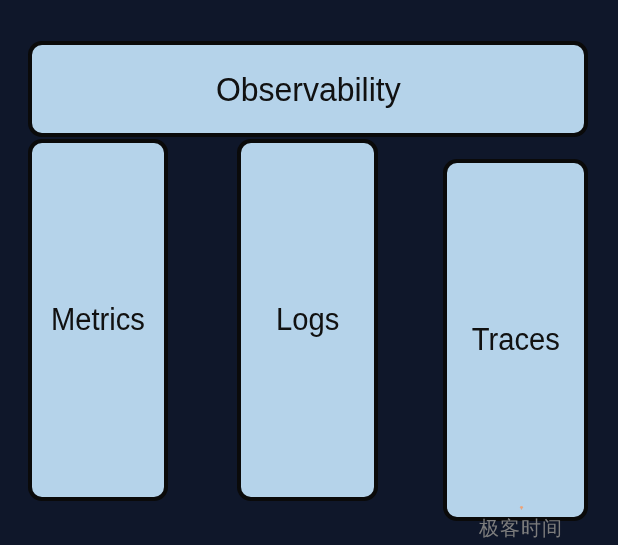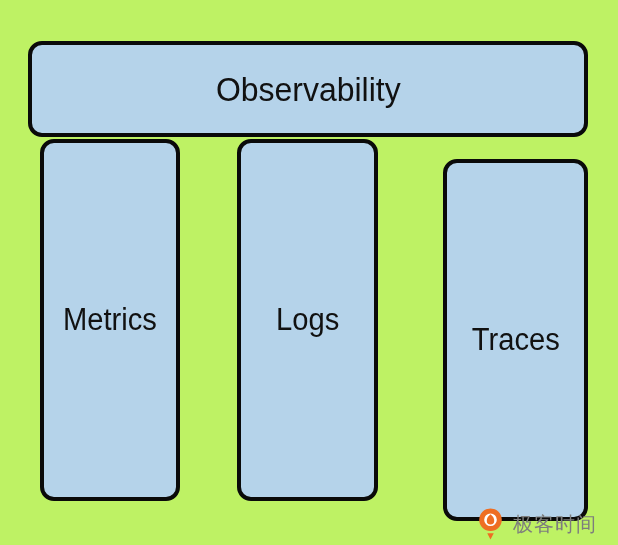--- a/index.html
+++ b/index.html
@@ -4,21 +4,21 @@
 <style>
   html, body {
     margin: 0;
     padding: 0;
     background: #ffffff;
   }
   .canvas {
     position: relative;
     width: 618px;
     height: 545px;
-    background: #bef264;
+    background: #0f172a;
     overflow: hidden;
     font-family: "Liberation Sans", sans-serif;
   }
   .box {
     position: absolute;
     box-sizing: border-box;
     background: #b5d3ea;
     border: 4px solid #0a0a0a;
     border-radius: 14px;
     display: flex;
@@ -37,32 +37,33 @@
     top: 41px;
     width: 560px;
     height: 96px;
   }
   .header-box .label { font-size: 34px; }
   .pillar {
     top: 139px;
     height: 362px;
   }
   .pillar .label { font-size: 31px; }
-  .pillar-metrics { left: 40px;  width: 140px; }
+  .pillar-metrics { left: 28px;  width: 140px; }
   .pillar-logs    { left: 237px; width: 141px; }
   .pillar-traces  { left: 443px; width: 145px; margin-top: 20px; }
 
   .branding {
     position: absolute;
     top: 506px;
     left: 479px;
     height: 36px;
     display: flex;
     align-items: center;
-    gap: 11px;
+    gap: 5px;
+    flex-direction: column;
   }
   .branding .logo-icon {
     width: 23px;
     height: 33px;
     display: block;
   }
   .branding .logo-text {
     color: #7d7d7d;
     font-size: 20px;
     letter-spacing: 1px;

